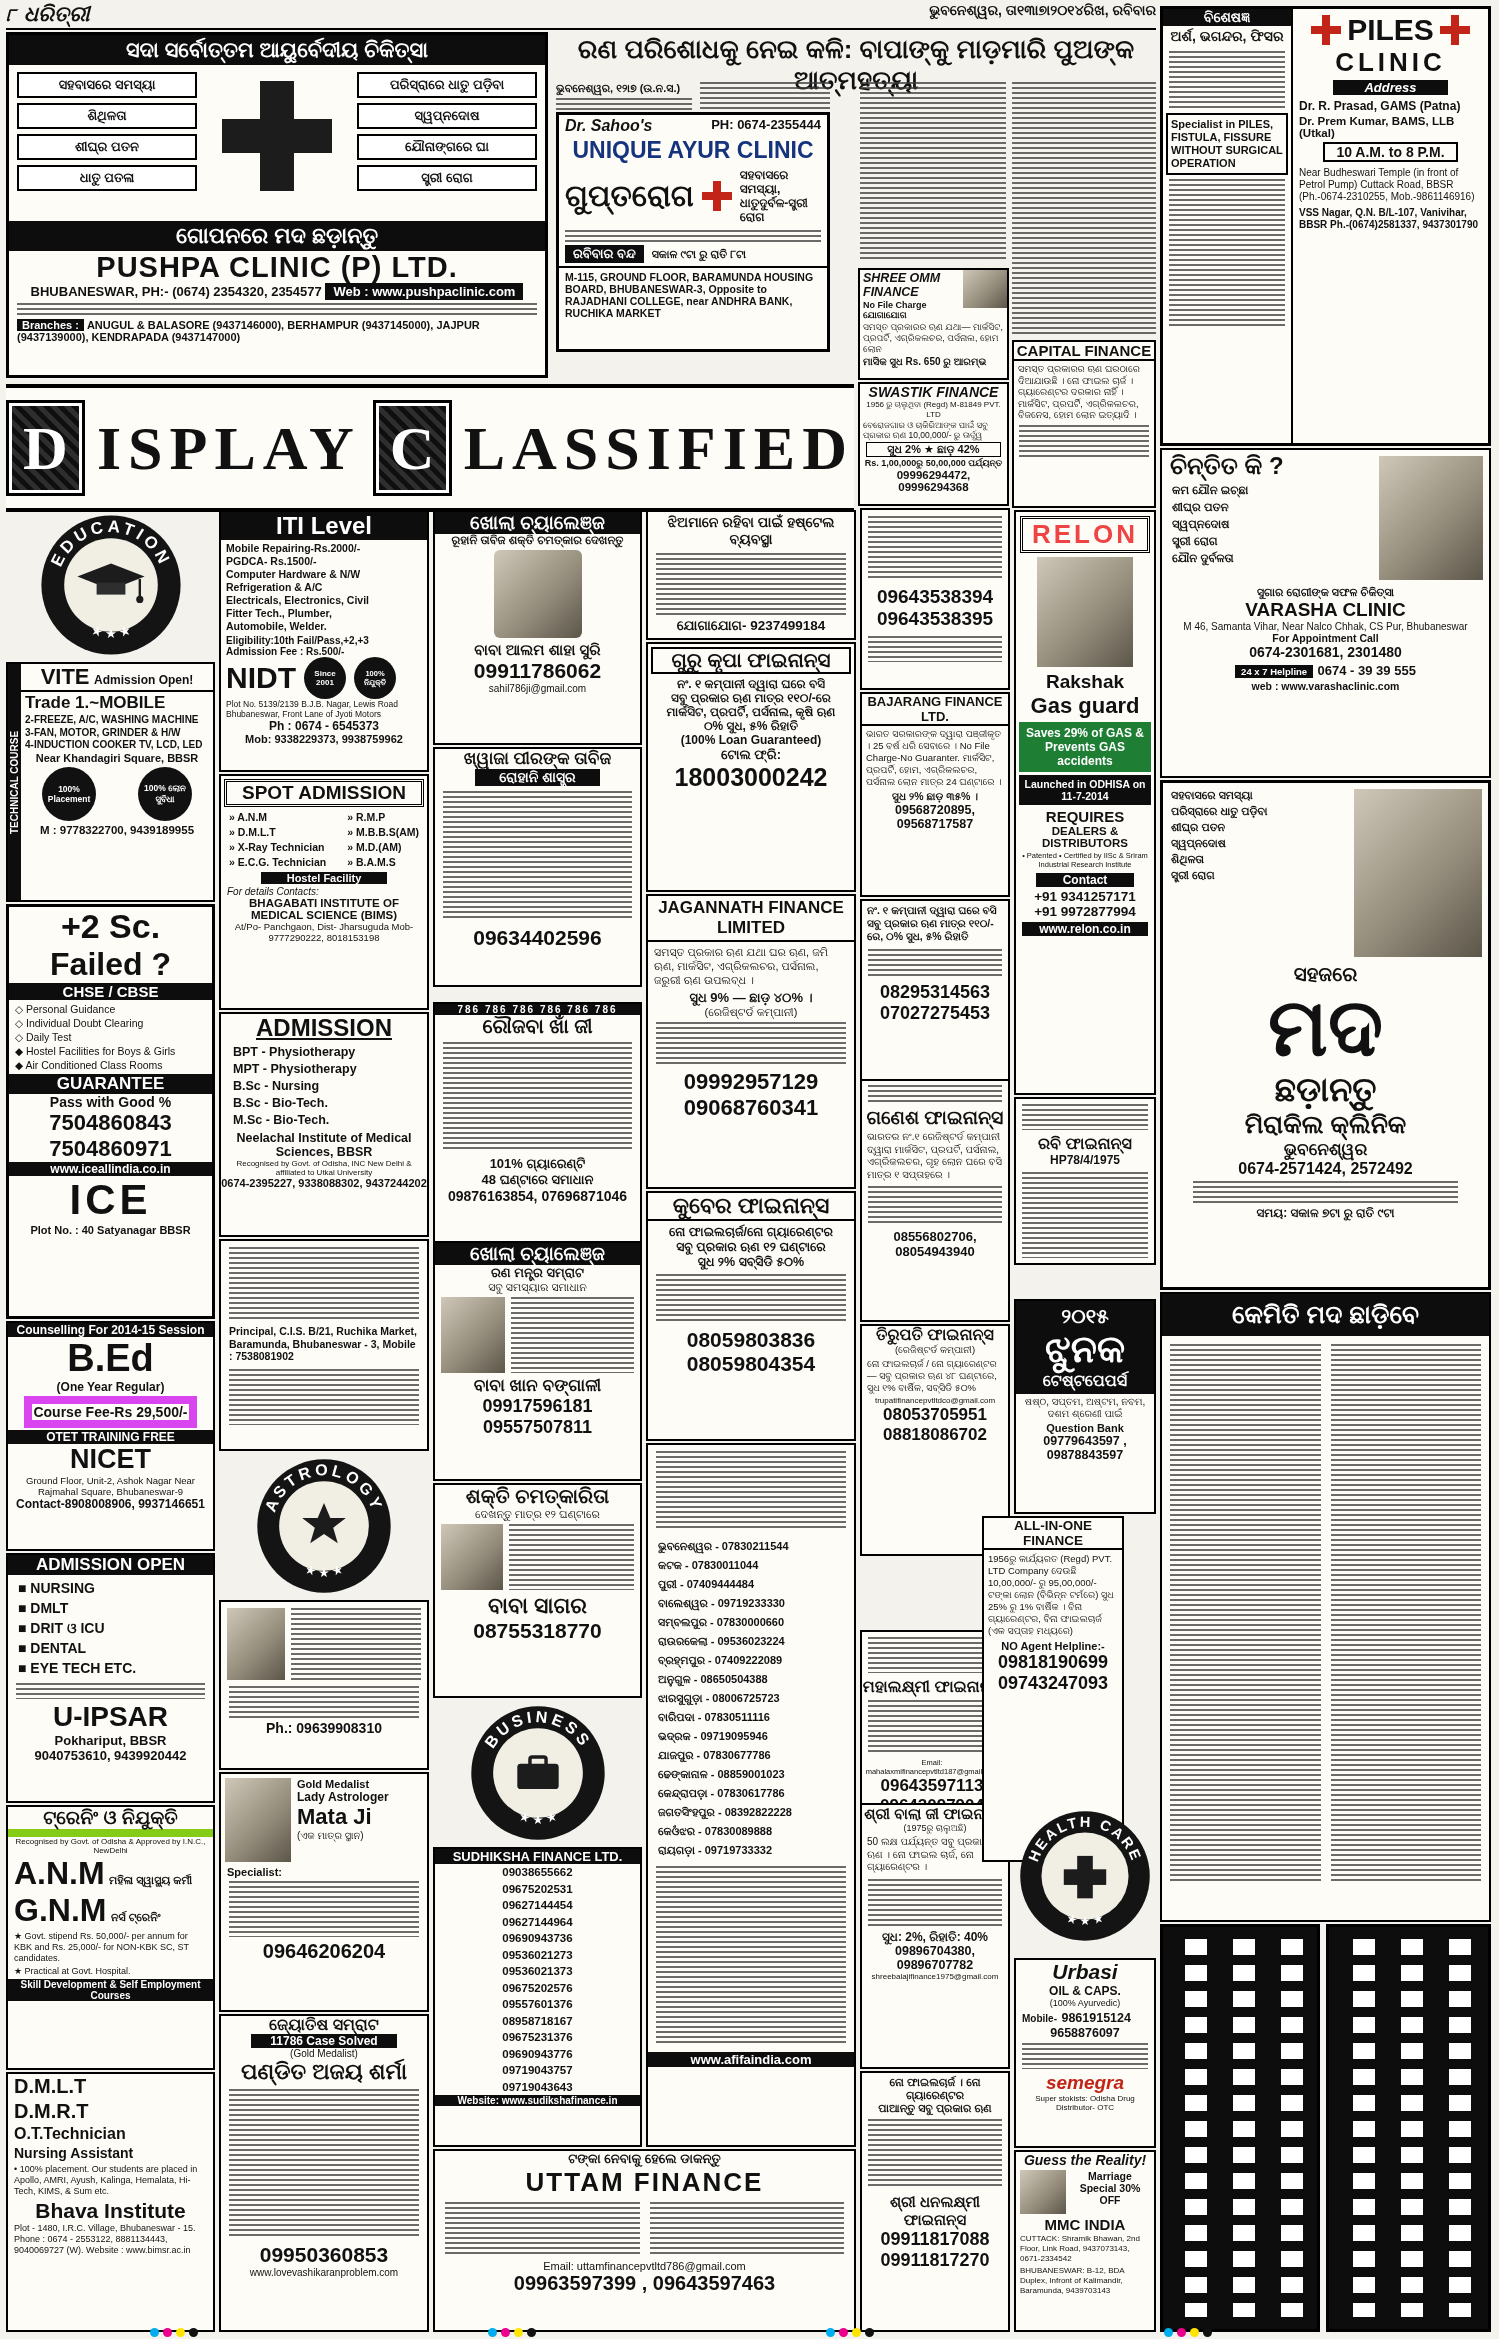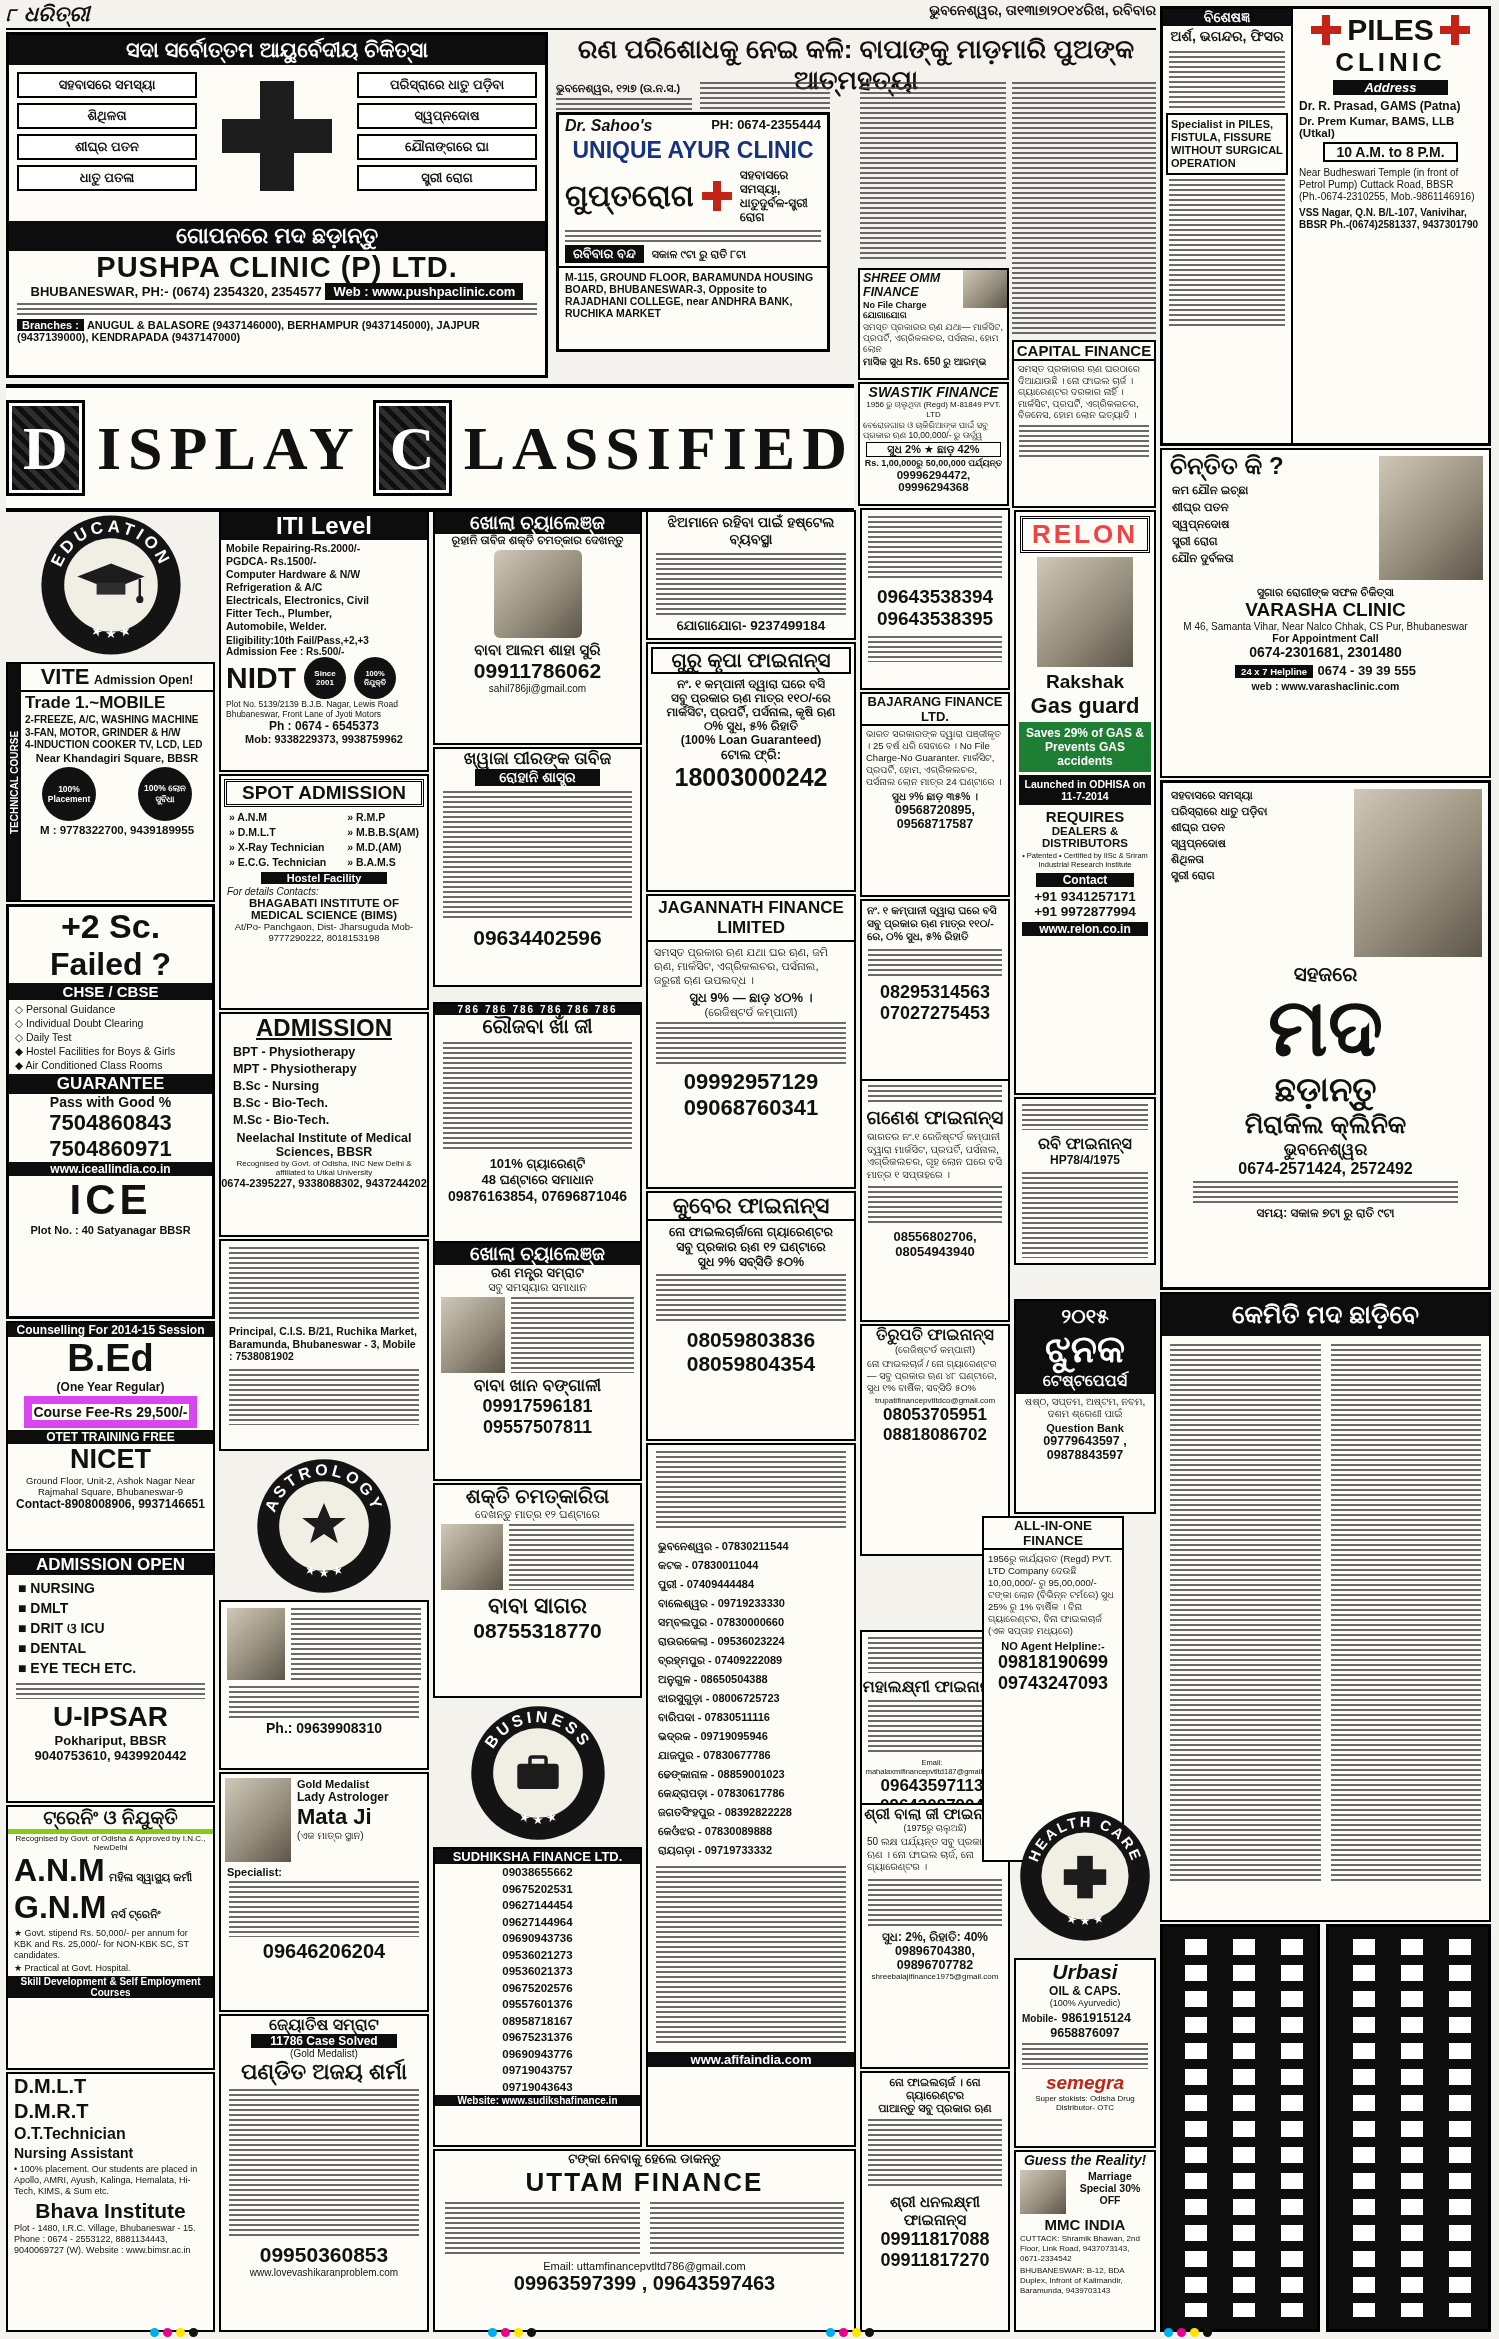--- a/index.html
+++ b/index.html
@@ -216,21 +216,21 @@
         <div>■ DENTAL</div>
         <div>■ EYE TECH ETC.</div>
       </div>
     <div class="gk" style="height:16px;margin:2px 8px"></div>
     <div class="c b" style="font-size:28px">U-IPSAR</div>
     <div class="c b" style="font-size:13px">Pokhariput, BBSR</div>
     <div class="c b" style="font-size:13px">9040753610, 9439920442</div>
   </div>
 
   <div class="bx" style="left:6px;top:1805px;width:209px;height:265px">
-    <div class="c b" style="font-size:19px;border-bottom:5px solid #84cc16">ଟ୍ରେନିଂ ଓ ନିଯୁକ୍ତି</div>
+    <div class="c b" style="font-size:19px;border-bottom:8px solid #84cc16">ଟ୍ରେନିଂ ଓ ନିଯୁକ୍ତି</div>
     <div class="c" style="font-size:8px">Recognised by Govt. of Odisha &amp; Approved by I.N.C., NewDelhi</div>
     <div style="padding:0 6px"><span class="b" style="font-size:32px">A.N.M</span>
       <span class="b" style="font-size:11px">ମହିଳା ସ୍ୱାସ୍ଥ୍ୟ କର୍ମୀ</span></div>
     <div style="padding:0 6px"><span class="b" style="font-size:32px">G.N.M</span>
       <span class="b" style="font-size:11px">ନର୍ସ ଟ୍ରେନିଂ</span></div>
     <div style="font-size:9px;padding:2px 6px;line-height:11px">★ Govt. stipend Rs. 50,000/- per annum for KBK and Rs. 25,000/- for NON-KBK SC, ST candidates.</div>
     <div style="font-size:9px;padding:0 6px">★ Practical at Govt. Hospital.</div>
     <div class="strip" style="font-size:10px;margin-top:3px">Skill Development &amp; Self Employment Courses</div>
   </div>
 

